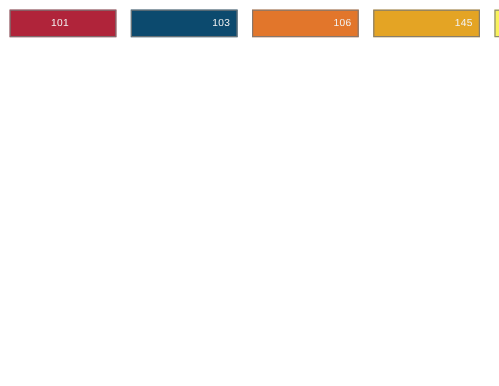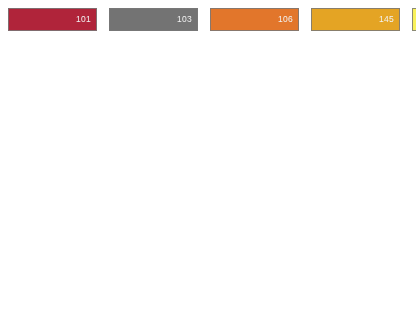--- a/index.html
+++ b/index.html
@@ -44,24 +44,24 @@
     padding-right: 5px;
     user-select: none;
     white-space: nowrap;
   }
   .swatch.light-text .swatch-label { color: #f2f2f2; }
 </style>
 </head>
 <body>
 
 <div id="swatch-grid">
-    <div class="swatch light-text" style="background: rgb(176, 36, 58);">
+    <div class="swatch light-text" style="background: rgb(176, 36, 58); justify-content: center;">
       <span class="swatch-label" style="color: rgb(242, 242, 242);">101</span>
     </div>
-    <div class="swatch light-text" style="background: #737373;">
+    <div class="swatch light-text" style="background: #0c4a6e;">
       <span class="swatch-label" style="color: rgb(242, 242, 242);">103</span>
     </div>
     <div class="swatch light-text" style="background: rgb(226, 118, 43);">
       <span class="swatch-label" style="color: rgb(242, 242, 242);">106</span>
     </div>
     <div class="swatch light-text" style="background: rgb(228, 164, 36);">
       <span class="swatch-label" style="color: rgb(242, 242, 242);">145</span>
     </div>
     <div class="swatch dark-text" style="background: rgb(249, 242, 92);"></div>
   </div>

